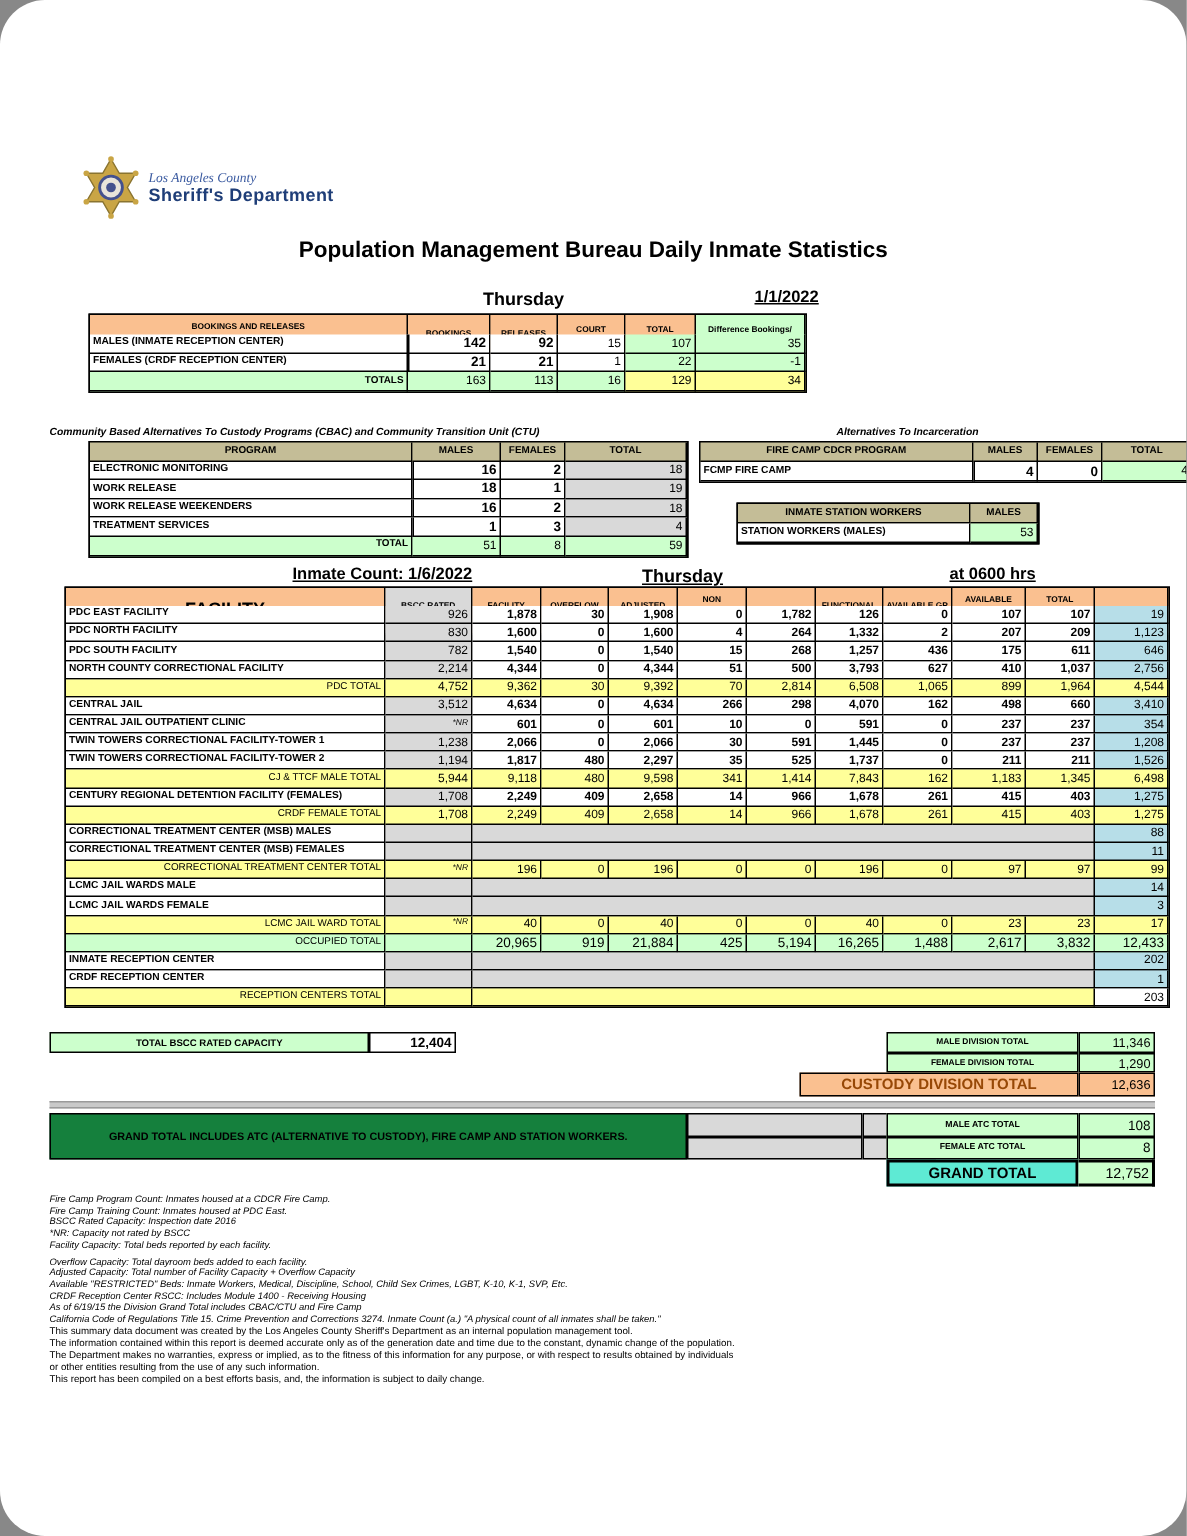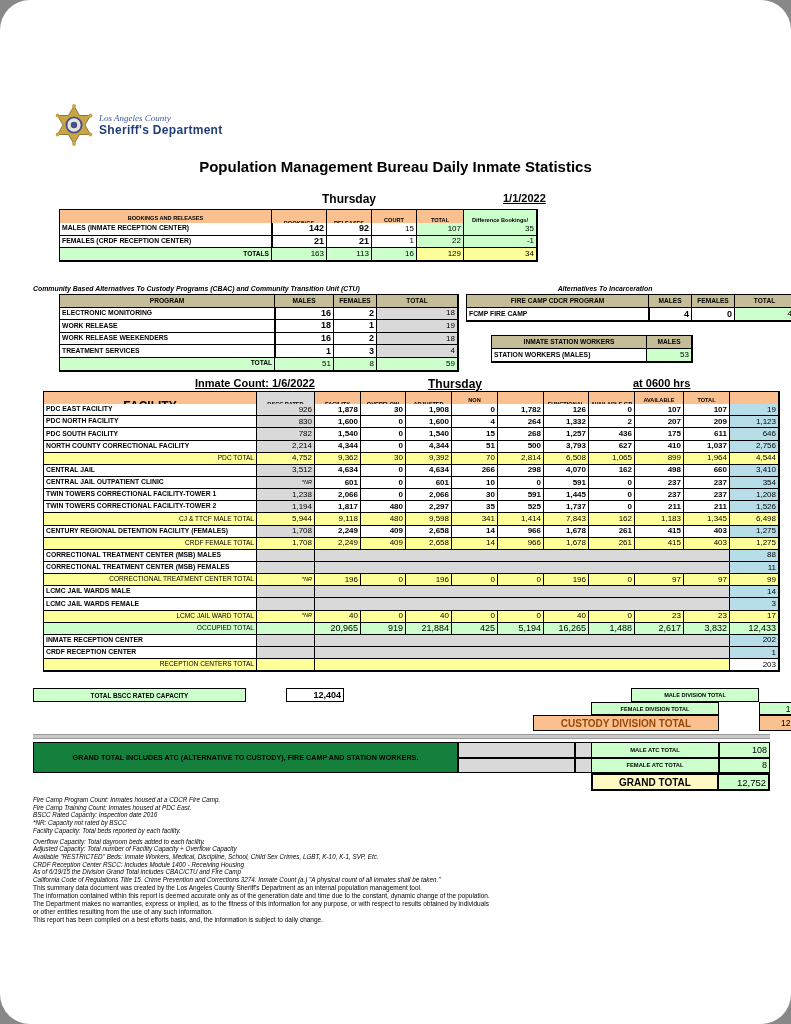--- a/index.html
+++ b/index.html
@@ -54,36 +54,36 @@
   .count-day { position:absolute; left:428px; font-size:12px; text-decoration:underline; }
   .count-time { position:absolute; left:633px; font-size:11px; text-decoration:underline; }
   #facility { position:absolute; left:17px; top:391px; width:737px;
       grid-template-columns:213px 58px 46px 45px 46px 46px 46px 45px 46px 49px 46px 49px;
       grid-auto-rows:12.15px; }
   #facility .h { height:31px; }
   #facility .fac-h { font-size:12px; }
   
   .srow { position:absolute; left:33px; display:flex; }
   .box { border:1px solid #000; display:flex; align-items:center; padding:0 2px; }
-  .box.vr { justify-content:flex-end; font-size:8.5px;margin-left:40px; }
+  .box.vr { justify-content:flex-end; font-size:8.5px; }
   .box.lb { justify-content:center; font-weight:bold; font-size:5.6px; text-align:center; }
   .grayband { position:absolute; left:33px; top:734px; width:737px; height:5px; background:#C9C9C9; border-top:1px solid #9a9a9a; border-bottom:1px solid #9a9a9a; }
   
   .grand { position:absolute; left:33px; top:742px; width:737px; height:50px; }
   .gnote { position:absolute; left:0; top:0; width:425px; height:31px; background:#15803d; border:1px solid #000;
            display:flex; align-items:center; justify-content:center; text-align:center; font-weight:bold; font-size:7.2px; padding:0 28px; line-height:1.3;}
   .gcellA1 { position:absolute; left:425px; top:0; width:117px; height:15.5px; background:#D9D9D9; border:1px solid #000; }
   .gcellA2 { position:absolute; left:425px; top:15.5px; width:117px; height:15.5px; background:#D9D9D9; border:1px solid #000; }
   .gcellB1 { position:absolute; left:542px; top:0; width:49px; height:15.5px; background:#D9D9D9; border:1px solid #000; }
   .gcellB2 { position:absolute; left:542px; top:15.5px; width:49px; height:15.5px; background:#D9D9D9; border:1px solid #000; }
   .glab1 { position:absolute; left:558px; top:0; width:128px; height:15.5px; background:#CCFFCC; border:1px solid #000; display:flex;align-items:center;justify-content:center;font-weight:bold;font-size:5.8px;}
   .glab2 { position:absolute; left:558px; top:15.5px; width:128px; height:15.5px; background:#CCFFCC; border:1px solid #000; display:flex;align-items:center;justify-content:center;font-weight:bold;font-size:5.8px;}
   .gval1 { position:absolute; left:686px; top:0; width:51px; height:15.5px; background:#CCFFCC; border:1px solid #000; display:flex;align-items:center;justify-content:flex-end;font-size:9px;padding:0 2px;}
   .gval2 { position:absolute; left:686px; top:15.5px; width:51px; height:15.5px; background:#CCFFCC; border:1px solid #000; display:flex;align-items:center;justify-content:flex-end;font-size:9px;padding:0 2px;}
-  .gtlab { position:absolute; left:558px; top:31px; width:128px; height:18px; background:#fef9c3; border:2px solid #000; display:flex;align-items:center;justify-content:center;font-weight:bold;font-size:10px;}
+  .gtlab { position:absolute; left:558px; top:31px; width:128px; height:18px; background:#5eead4; border:2px solid #000; display:flex;align-items:center;justify-content:center;font-weight:bold;font-size:10px;}
   .gtval { position:absolute; left:686px; top:31px; width:51px; height:18px; background:#CCFFCC; border:2px solid #000; border-left:none; display:flex;align-items:center;justify-content:flex-end;font-size:9.5px;padding:0 2px;}
   
   .footnotes { position:absolute; left:33px; top:796px; font-size:6.3px; font-style:italic; line-height:7.7px; }
   .disclaimer { position:absolute; left:33px; top:884px; font-size:6.5px; line-height:7.9px; }
 </style>
 </head>
 <body>
 
 <div class="page">
 

